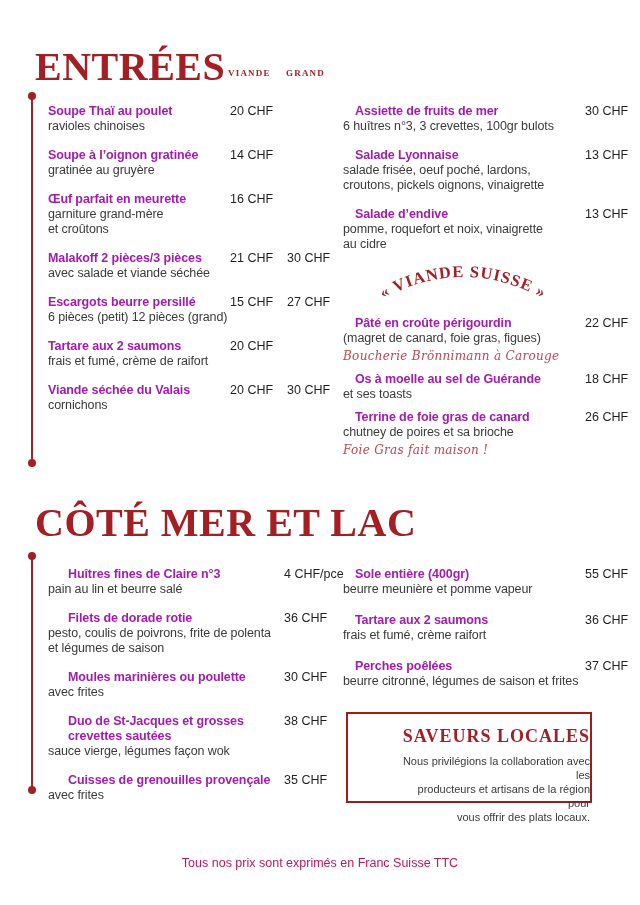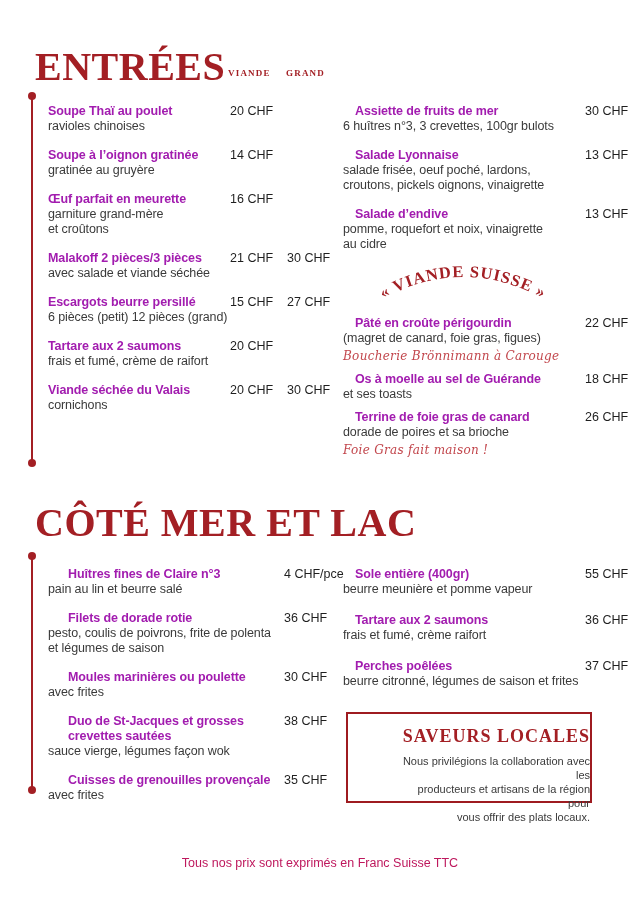--- a/index.html
+++ b/index.html
@@ -158,21 +158,21 @@
         <span class="name">Os à moelle au sel de Guérande</span>
         <span class="price">18 CHF</span>
       </div>
       <div class="desc">et ses toasts</div>
     </div>
     <div class="item">
       <div class="row">
         <span class="name">Terrine de foie gras de canard</span>
         <span class="price">26 CHF</span>
       </div>
-      <div class="desc">dorade de poires et sa brioche</div>
+      <div class="desc">chutney de poires et sa brioche</div>
       <div class="script-note">Foie Gras fait maison !</div>
     </div>
   </div>
 
   <div class="sec-title" style="left:35px;top:507px;">CÔTÉ MER ET LAC</div>
 
   <div class="rail" style="left:31px;top:556px;height:234px;">
     <span class="dot top"></span>
     <span class="dot bottom"></span>
   </div>

